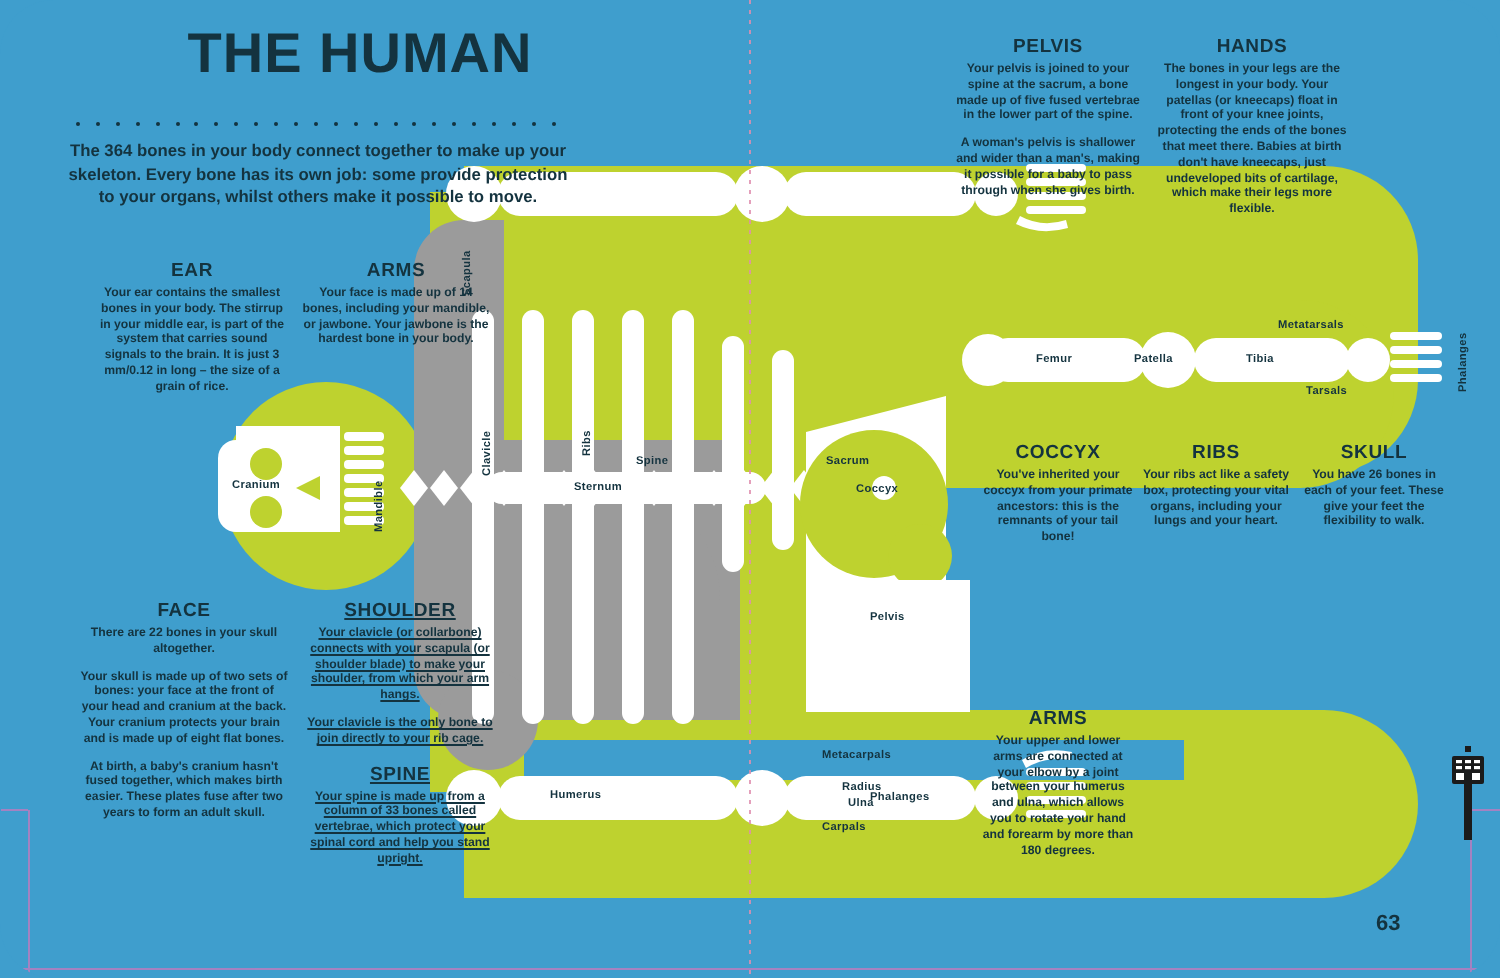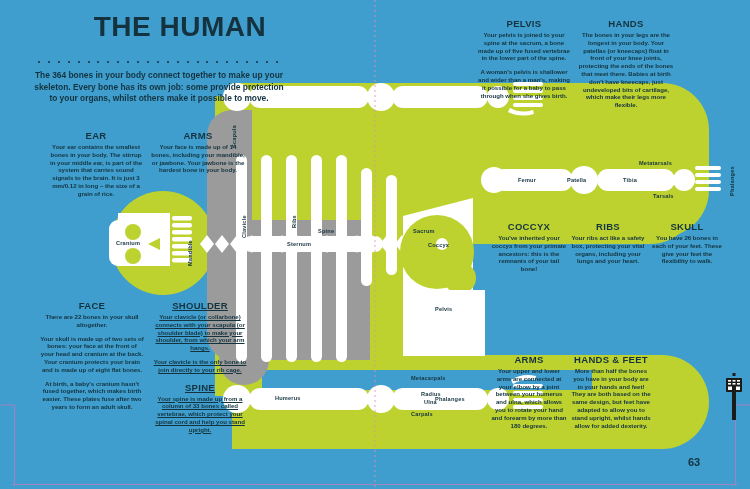--- a/index.html
+++ b/index.html
@@ -288,24 +288,20 @@
   </div>
   <div class="fact" style="left:649px;top:221px;width:76px;">
     <h3>SKULL</h3>
     <p>You have 26 bones in each of your feet. These give your feet the flexibility to walk.</p>
   </div>
 
   <div class="fact" style="left:491px;top:354px;width:76px;">
     <h3>ARMS</h3>
     <p>Your upper and lower arms are connected at your elbow by a joint between your humerus and ulna, which allows you to rotate your hand and forearm by more than 180 degrees.</p>
   </div>
-  <div class="fact" style="left:570px;top:354px;width:82px;">
-    <h3>HANDS &amp; FEET</h3>
-    <p>More than half the bones you have in your body are in your hands and feet! They are both based on the same design, but feet have adapted to allow you to stand upright, whilst hands allow for added dexterity.</p>
-  </div>
 
   <div class="blabel" style="left:116px;top:240px;">Cranium</div>
   <div class="blabel vert" style="left:187px;top:266px;">Mandible</div>
   <div class="blabel vert" style="left:231px;top:148px;">Scapula</div>
   <div class="blabel vert" style="left:241px;top:238px;">Clavicle</div>
   <div class="blabel vert" style="left:291px;top:228px;">Ribs</div>
   <div class="blabel" style="left:287px;top:241px;">Sternum</div>
   <div class="blabel" style="left:318px;top:228px;">Spine</div>
   <div class="blabel" style="left:413px;top:228px;">Sacrum</div>
   <div class="blabel" style="left:428px;top:242px;">Coccyx</div>

